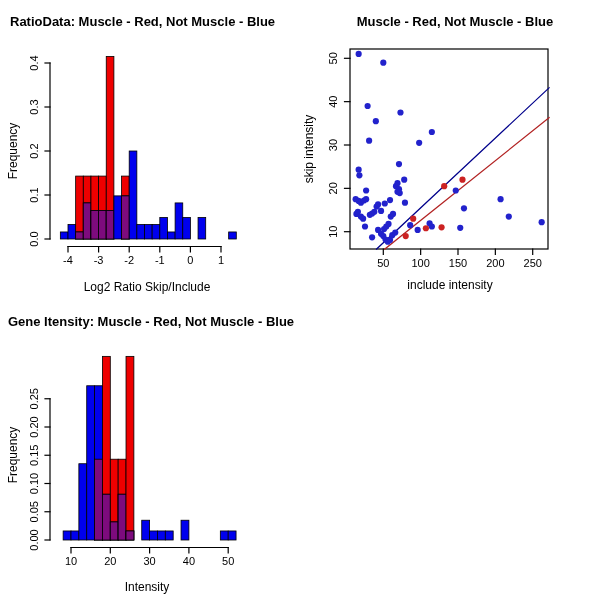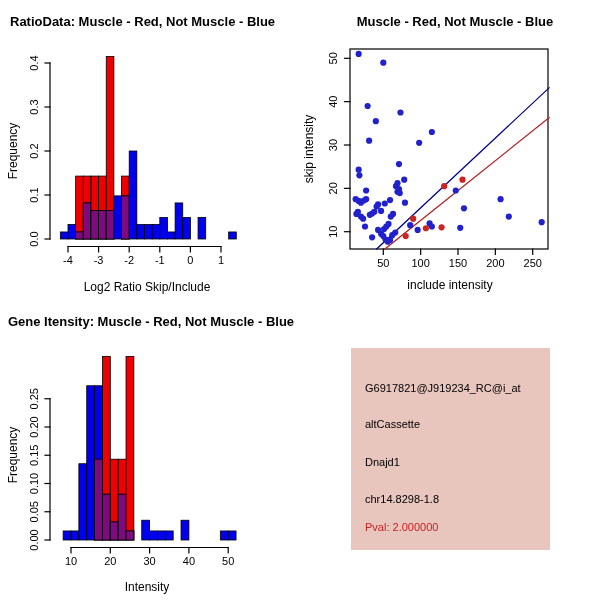--- a/index.html
+++ b/index.html
@@ -234,23 +234,14 @@
         <rect x="141.74" y="220.225" width="7.860000000000014" height="19.775000000000006" fill="#0000EE" stroke="#000000" stroke-width="0.8"></rect>
         <rect x="149.60000000000002" y="230.96" width="7.859999999999985" height="9.039999999999992" fill="#0000EE" stroke="#000000" stroke-width="0.8"></rect>
         <rect x="157.46" y="230.96" width="7.859999999999985" height="9.039999999999992" fill="#0000EE" stroke="#000000" stroke-width="0.8"></rect>
         <rect x="165.32" y="230.96" width="7.860000000000014" height="9.039999999999992" fill="#0000EE" stroke="#000000" stroke-width="0.8"></rect>
         <rect x="181.04000000000002" y="220.225" width="7.859999999999985" height="19.775000000000006" fill="#0000EE" stroke="#000000" stroke-width="0.8"></rect>
         <rect x="220.34" y="230.96" width="7.860000000000014" height="9.039999999999992" fill="#0000EE" stroke="#000000" stroke-width="0.8"></rect>
         <rect x="228.20000000000002" y="230.96" width="7.859999999999985" height="9.039999999999992" fill="#0000EE" stroke="#000000" stroke-width="0.8"></rect>
       </g>
   </svg>
 
-  <div id="info-wrap">
-    <div id="info-box" style="background: rgb(232, 197, 189);">
-      <div class="info-line" style="top:34px">G6917821@J919234_RC@i_at</div>
-      <div class="info-line" style="top:70px">altCassette</div>
-      <div class="info-line" style="top:108px">Dnajd1</div>
-      <div class="info-line" style="top:145px">chr14.8298-1.8</div>
-      <div class="info-line" style="top: 173px; color: rgb(204, 34, 34);">Pval: 2.000000</div>
-    </div>
-  </div>
 
 </div>
 
 </body></html>

